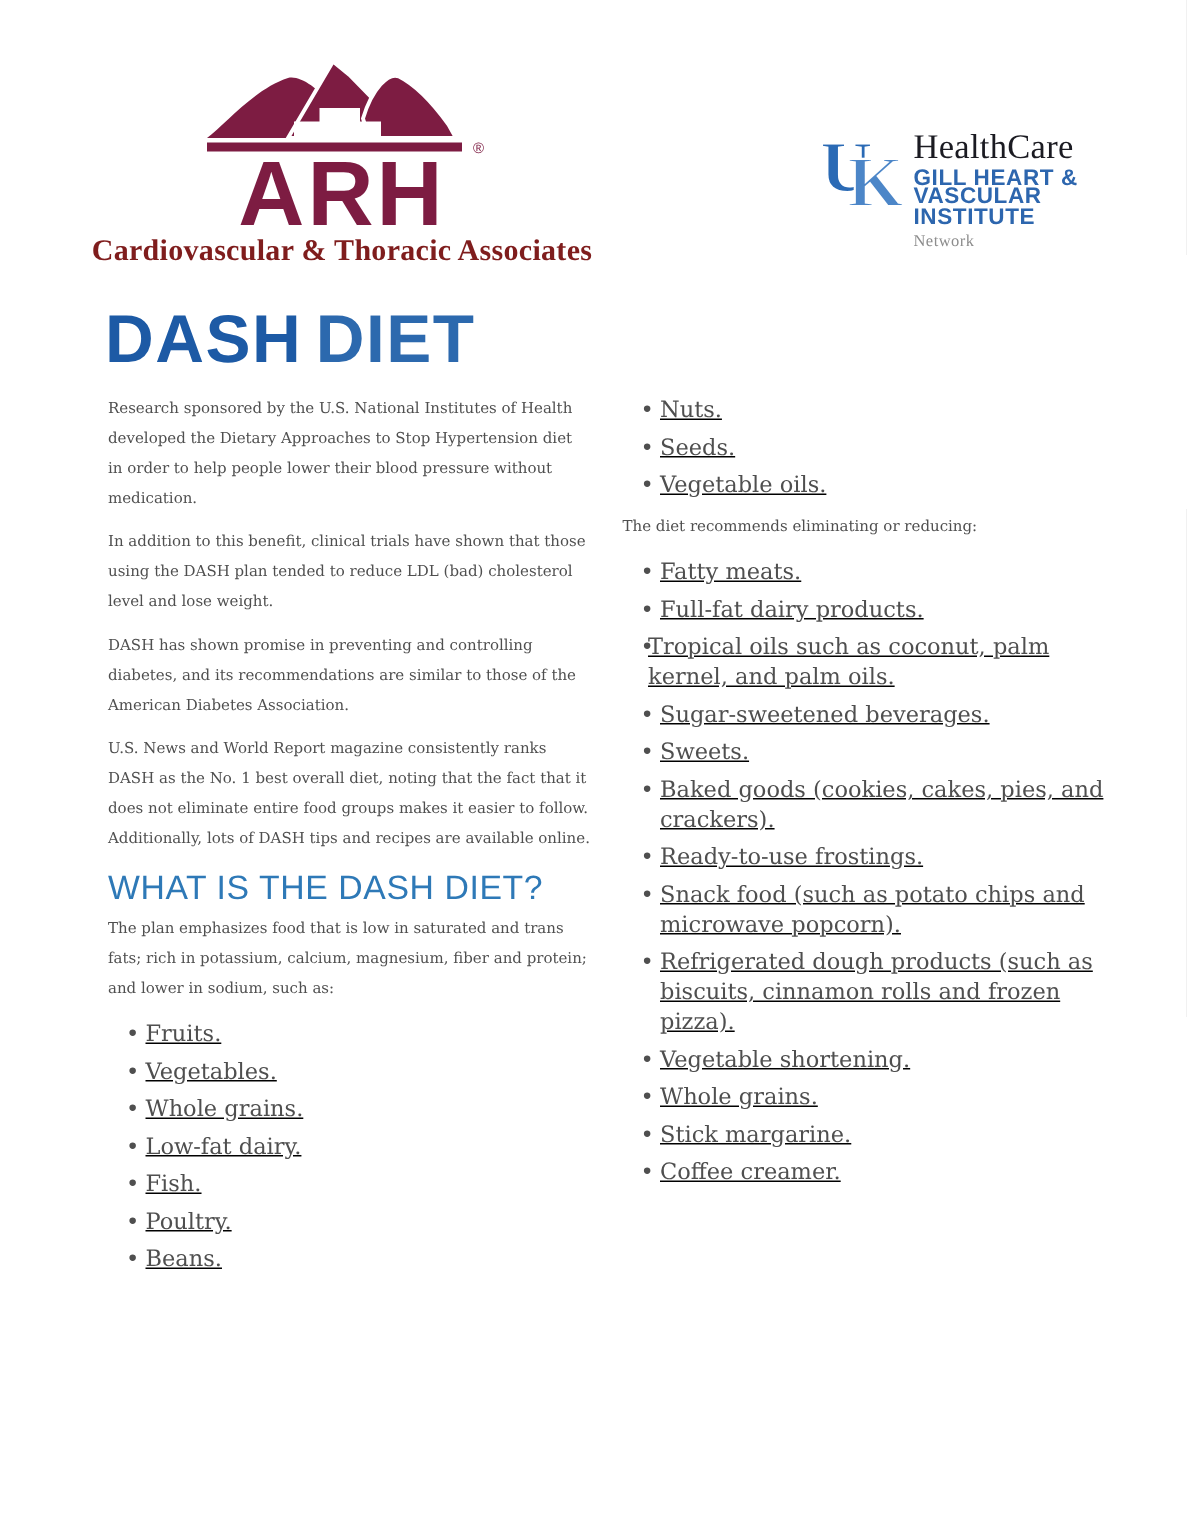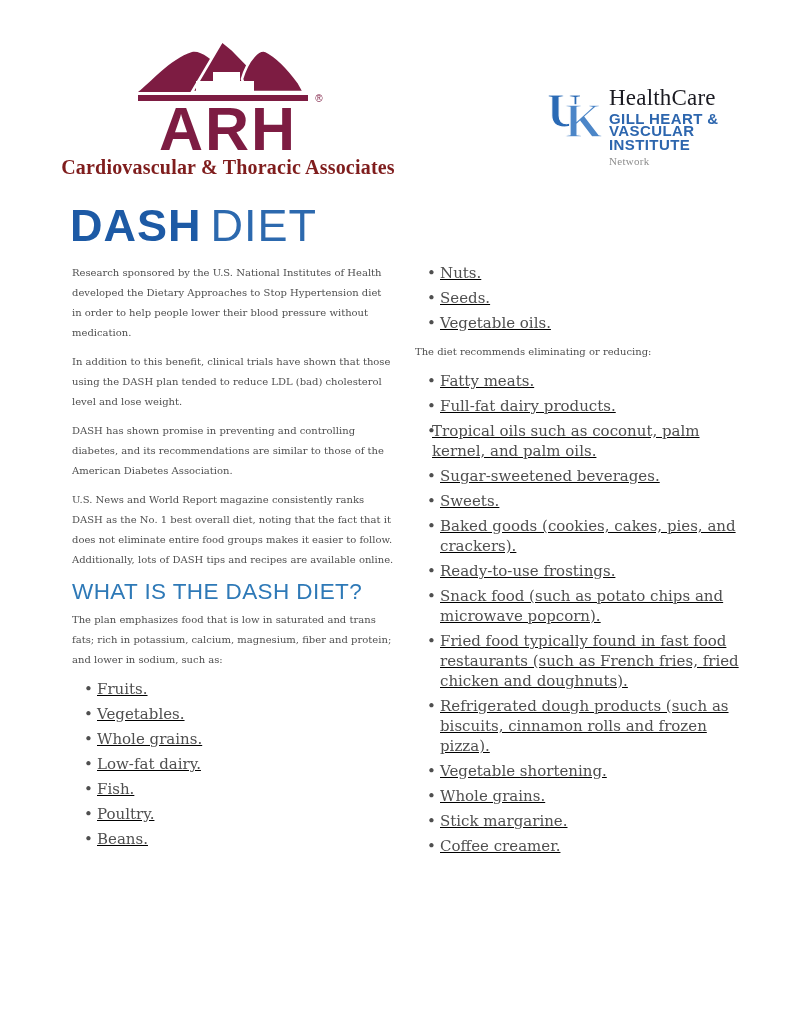--- a/index.html
+++ b/index.html
@@ -30,21 +30,21 @@
     color:#2d66ae; letter-spacing:0.4px; line-height:12px; margin-top:2px;
   }
   .uk-network {
     font-family:"Liberation Serif", serif; font-size:11px; color:#8d8d8d;
     margin-top:4px; letter-spacing:0.3px;
   }
 
   
   .doc-title { position:absolute; left:70px; top:200px; font-size:45px; letter-spacing:1px; }
   .doc-title .w1 { font-weight:700; color:#1d5aa5; }
-  .doc-title .w2 { font-weight:400; color:#2c69ae; margin-left:9px; }
+  .doc-title .w2 { font-weight:700; color:#2c69ae; margin-left:9px; }
 
   
   .columns { position:absolute; left:72px; top:263px; width:678px; display:flex; }
   .col-left  { width:322px; flex:0 0 auto; }
   .col-right { width:335px; flex:0 0 auto; margin-left:21px; }
 
   .body-p {
     font-family:"DejaVu Serif", serif; font-size:10px; line-height:20px;
     color:#4f4f4f; margin:0 0 9px 0;
   }
@@ -130,21 +130,20 @@
 
       <ul class="blist">
         <li>Fatty meats.</li>
         <li>Full-fat dairy products.</li>
         <li class="tight">Tropical oils such as coconut, palm kernel, and palm oils.</li>
         <li>Sugar-sweetened beverages.</li>
         <li>Sweets.</li>
         <li>Baked goods (cookies, cakes, pies, and crackers).</li>
         <li>Ready-to-use frostings.</li>
         <li>Snack food (such as potato chips and microwave popcorn).</li>
-        <li>Fried food typically found in fast food restaurants (such as French fries, fried chicken and doughnuts).</li>
         <li>Refrigerated dough products (such as biscuits, cinnamon rolls and frozen pizza).</li>
         <li>Vegetable shortening.</li>
         <li>Whole grains.</li>
         <li>Stick margarine.</li>
         <li>Coffee creamer.</li>
       </ul>
     </div>
 
   </div>
 </div>

